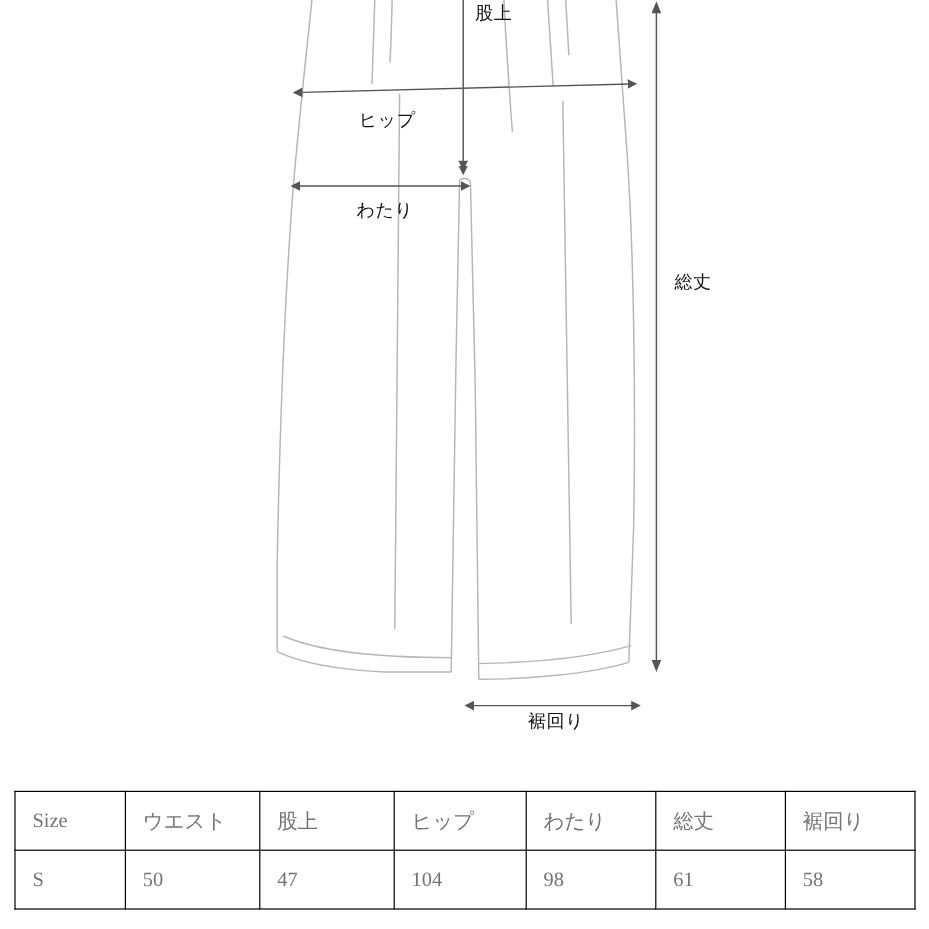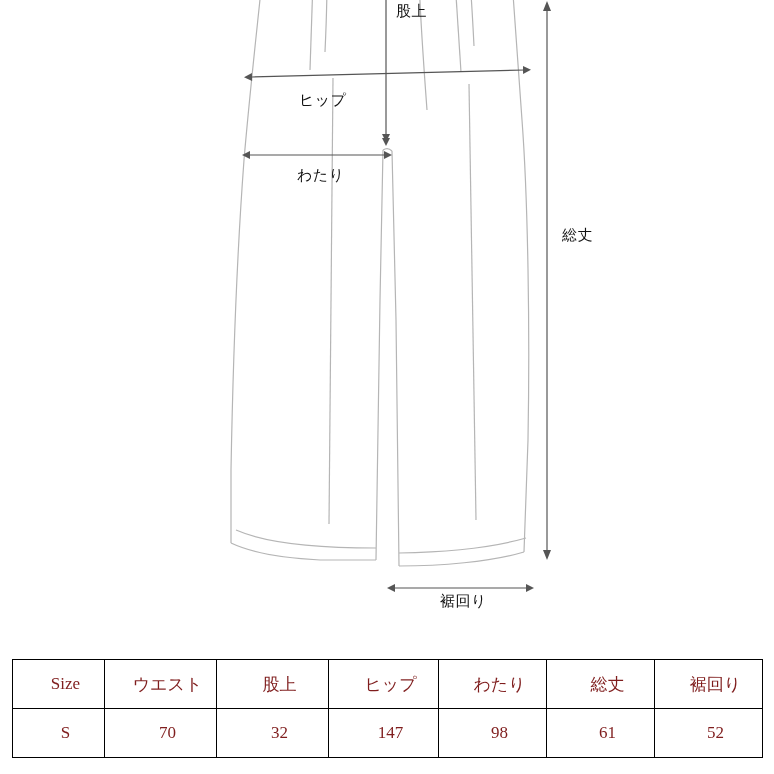--- a/index.html
+++ b/index.html
@@ -41,25 +41,25 @@
   }
   table.size-table {
     border-collapse: collapse;
     width: 750px;
     table-layout: fixed;
   }
   table.size-table td, table.size-table th {
     border: 1px solid #000000;
     height: 48px;
     padding: 0 0 0 14px;
-    text-align: center;
+    text-align: left;
     font-family: "Liberation Serif", serif;
     font-size: 17px;
     font-weight: normal;
-    color: #7f1d1d;
+    color: #737373;
     vertical-align: middle;
   }
   table.size-table col.c0 { width: 92px; }
   table.size-table col.c1 { width: 112px; }
   table.size-table col.c2 { width: 112px; }
   table.size-table col.c3 { width: 110px; }
   table.size-table col.c4 { width: 108px; }
   table.size-table col.c5 { width: 108px; }
   table.size-table col.c6 { width: 108px; }
 </style>
@@ -151,22 +151,22 @@
         <th>股上</th>
         <th>ヒップ</th>
         <th>わたり</th>
         <th>総丈</th>
         <th>裾回り</th>
       </tr>
     </thead>
     <tbody>
       <tr>
         <td>S</td>
-        <td>70</td>
-        <td>32</td>
-        <td>147</td>
+        <td>50</td>
+        <td>47</td>
+        <td>104</td>
         <td>98</td>
         <td>61</td>
-        <td>52</td>
+        <td>58</td>
       </tr>
     </tbody>
   </table>
 </div>
 
 </body></html>

